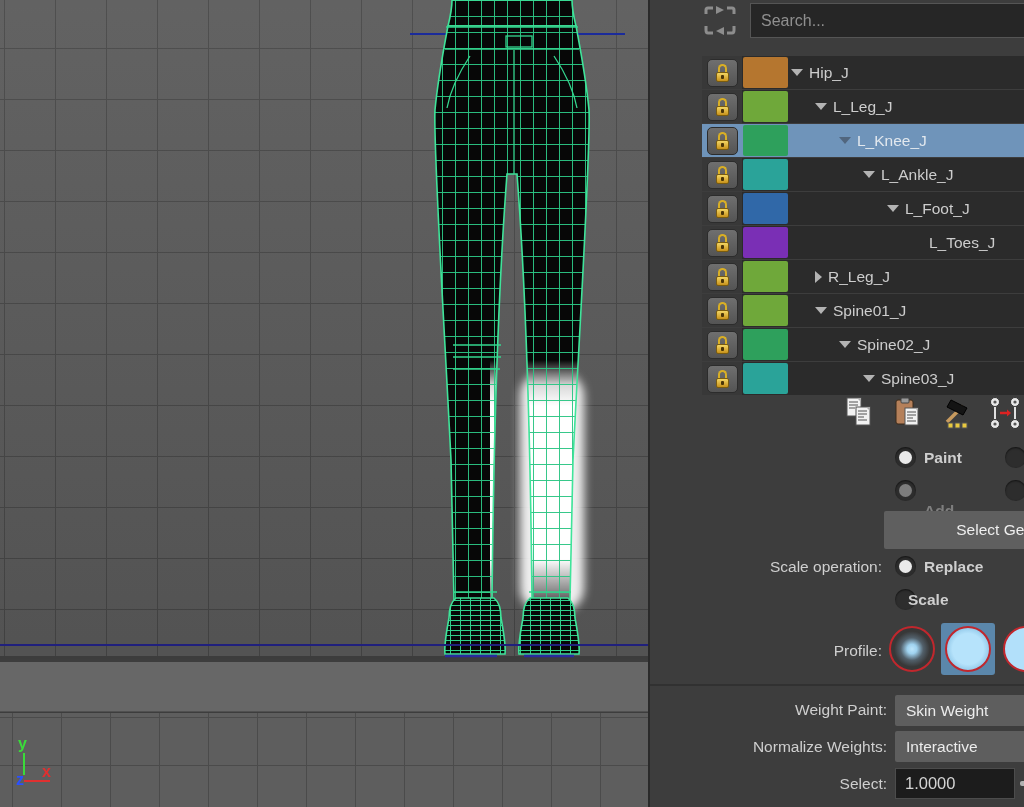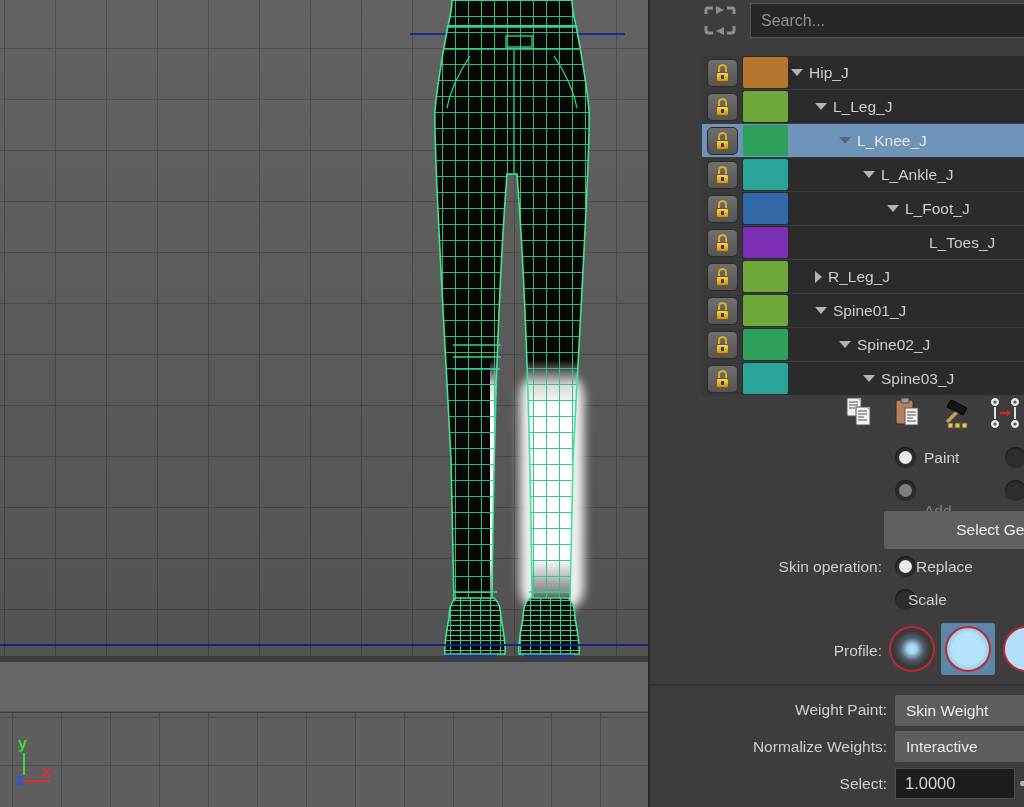--- a/index.html
+++ b/index.html
@@ -53,21 +53,21 @@
   .icon-toolbar{position:absolute;top:394px;left:0;width:376px;height:36px;}
   .tbtn{position:absolute;top:0;width:36px;height:36px;background:transparent;border:none;padding:2px;cursor:pointer;}
 
   
   .flabel{position:absolute;left:0;text-align:right;color:#cfcfcf;font-size:15.5px;}
   .flabel.disabled{color:#7e7e7e;}
   .radio{position:absolute;width:21px;height:21px;border-radius:50%;background:#2d2d2d;box-shadow:inset 0 1px 2px rgba(0,0,0,.6);}
   .radio .dot{position:absolute;left:4px;top:4px;width:13px;height:13px;border-radius:50%;}
   .radio.on .dot{background:#eaeaea;}
   .radio.on-dim .dot{background:#7d7d7d;}
-  .opt-label{position:absolute;color:#cfcfcf;font-size:15.5px;}
+  .opt-label{position:absolute;color:#cfcfcf;font-size:15.5px;font-weight:bold;}
   .opt-label.disabled{color:#7e7e7e;margin-top:20px;}
   .geo-btn{position:absolute;left:234px;top:511px;width:260px;height:38px;background:#5f5f5f;border:none;border-radius:2px;
     color:#efefef;font-size:15.5px;text-align:center;cursor:pointer;}
   .profile-btn{position:absolute;width:50px;height:50px;border:none;background:transparent;padding:0;cursor:pointer;}
   .profile-btn.sel{background:#5b87ab;border-radius:3px;}
   .brush{width:46px;height:46px;margin:2px auto;border-radius:50%;border:2.5px solid #c1272d;}
   .brush.gauss{background:radial-gradient(circle,#bce5fb 0%,#9fd2ef 16%,rgba(130,170,200,.35) 38%,rgba(56,56,56,0) 60%),#383838;}
   .brush.soft{background:radial-gradient(circle,#b6e3fb 0%,#b6e3fb 52%,#98cdec 70%,rgba(91,135,171,.15) 92%),#42576b;}
   .brush.solid{background:#b2e0fa;}
   .separator{position:absolute;left:0;top:684px;width:376px;height:2px;background:#313131;}
@@ -403,25 +403,25 @@
     <span class="radio on-dim" style="left:245px;top:480px">
         <span class="dot"></span>
       </span>
     <span class="opt-label disabled" style="left:274px;top:482px">Add</span>
     <span class="radio" style="left:355px;top:480px">
         <span class="dot"></span>
       </span>
 
     <button class="geo-btn">Select Geometry</button>
 
-    <span class="flabel" style="top:558px;width:232px">Skin operation:</span>
+    <span class="flabel" style="top:558px;width:232px">Scale operation:</span>
     <span class="radio on" style="left:245px;top:556px">
         <span class="dot"></span>
       </span>
-    <span class="opt-label" style="left:266px;top:558px">Replace</span>
+    <span class="opt-label" style="left:274px;top:558px">Replace</span>
     <span class="radio" style="left:245px;top:589px">
         <span class="dot"></span>
       </span>
     <span class="opt-label" style="left:258px;top:591px">Scale</span>
 
     <span class="flabel" style="top:642px;width:232px">Profile:</span>
     <button class="profile-btn" style="left:237px;top:624px">
       <span class="brush gauss" style="display:block"></span>
     </button>
     <button class="profile-btn sel" style="left:291px;top:623px;width:54px;height:52px">

